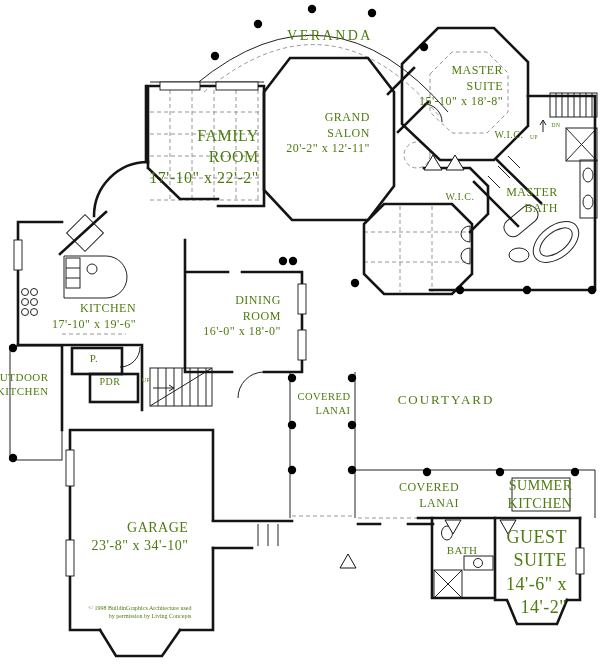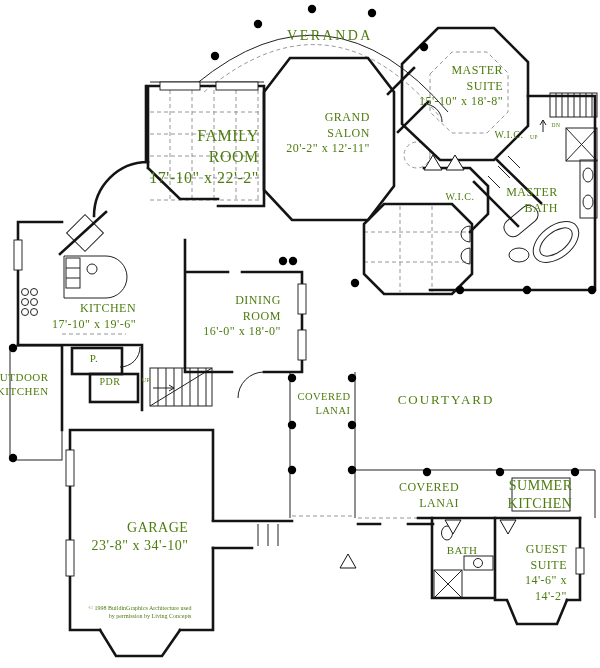--- a/index.html
+++ b/index.html
@@ -235,21 +235,21 @@
   <div class="lbl" style="left:534px;top:138px;font-size:5.5px">UP</div>
   <div class="lbl" style="left:556px;top:126px;font-size:5.5px">DN</div>
   <div class="lbl" style="left:324px;top:404px;font-size:10.5px">COVERED
 LANAI</div>
   <div class="lbl" style="left:446px;top:400px;font-size:13px;letter-spacing:2px">COURTYARD</div>
   <div class="lbl" style="left:429px;top:496px;font-size:12px">COVERED
 LANAI</div>
   <div class="lbl" style="left:540px;top:495px;font-size:14px">SUMMER
 KITCHEN</div>
   <div class="lbl" style="left:462px;top:550px;font-size:11px">BATH</div>
-  <div class="lbl" style="left:534px;top:573px;font-size:12px">GUEST
+  <div class="lbl" style="left:534px;top:573px;font-size:18px">GUEST
 SUITE
 14'-6" x 14'-2"</div>
   <div class="lbl" style="left:140px;top:537px;font-size:14px">GARAGE
 23'-8" x 34'-10"</div>
   <div class="lbl" style="left:140px;top:613px;font-size:6px;letter-spacing:0">© 1998 BuildinGraphics Architecture used
 by permission by Living Concepts</div>
 
 </div>
 
 </body></html>

